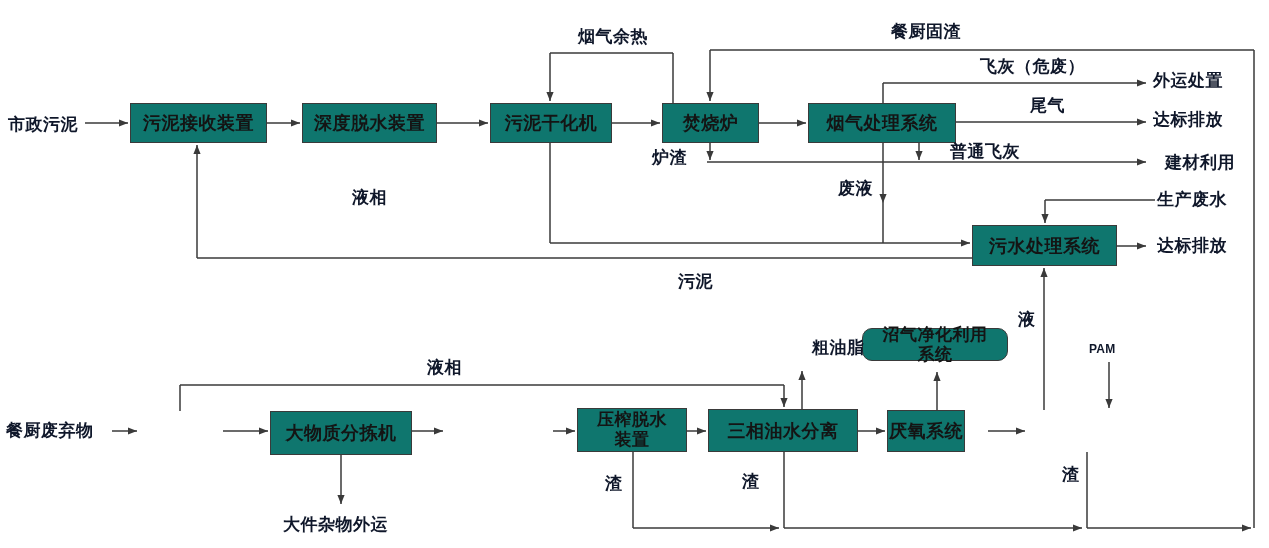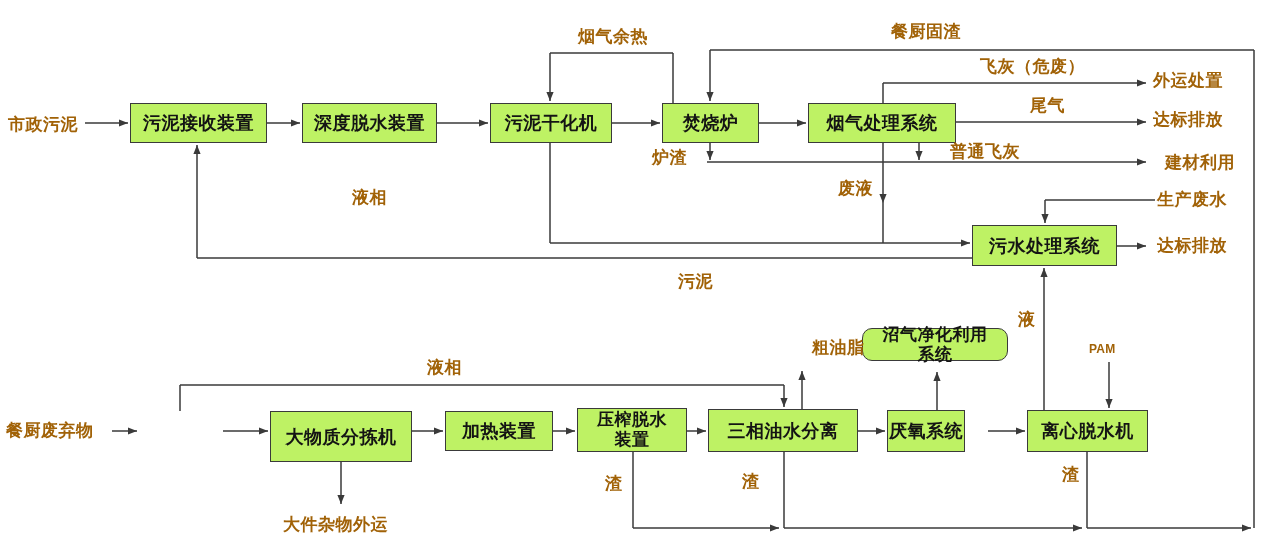--- a/index.html
+++ b/index.html
@@ -8,37 +8,37 @@
     width:1269px;height:548px;
     background:#ffffff;
     font-family:"Liberation Sans","DejaVu Sans",sans-serif;
     overflow:hidden;
   }
   .canvas svg{position:absolute;left:0;top:0;}
   .node{
     position:absolute;
     box-sizing:border-box;
     border:1.6px solid #3a3a3a;
-    background:#bef264;
+    background:#0f766e;
     display:flex;
     flex-direction:column;
     align-items:center;
     justify-content:center;
     text-align:center;
     color:#141414;
     font-size:18px;
     font-weight:600;
     line-height:20px;
     letter-spacing:0.5px;
     white-space:nowrap;
   }
   .node.two-line{font-size:17px;}
   .flabel{
     position:absolute;
-    color:#a16207;
+    color:#0f172a;
     font-size:17px;
     font-weight:600;
     letter-spacing:0.5px;
     white-space:nowrap;
     line-height:19px;
   }
   .flabel.latin{font-size:12px;font-weight:700;letter-spacing:0.2px;}
 </style>
 </head>
 <body>
@@ -137,38 +137,32 @@
     </div>
     <div class="node" style="left: 662px; top: 103px; width: 97px; height: 40px;">
       <span>焚烧炉</span>
     </div>
     <div class="node" style="left: 808px; top: 103px; width: 148px; height: 40px;">
       <span>烟气处理系统</span>
     </div>
     <div class="node" style="left: 972px; top: 225px; width: 145px; height: 41px;">
       <span>污水处理系统</span>
     </div>
-    <div class="node" style="left: 270px; top: 411px; width: 142px; height: 51px;">
+    <div class="node" style="left: 270px; top: 411px; width: 142px; height: 44px;">
       <span>大物质分拣机</span>
-    </div>
-    <div class="node" style="left: 445px; top: 411px; width: 108px; height: 40px;">
-      <span>加热装置</span>
     </div>
     <div class="node two-line" style="left: 577px; top: 408px; width: 110px; height: 44px;">
       <span>压榨脱水</span>
       <span>装置</span>
     </div>
     <div class="node" style="left: 708px; top: 409px; width: 150px; height: 43px;">
       <span>三相油水分离</span>
     </div>
     <div class="node" style="left: 887px; top: 410px; width: 78px; height: 42px;">
       <span>厌氧系统</span>
-    </div>
-    <div class="node" style="left: 1027px; top: 410px; width: 121px; height: 42px;">
-      <span>离心脱水机</span>
     </div>
     <div class="node two-line" style="left: 862px; top: 328px; width: 146px; height: 33px; border-radius: 10px;">
       <span>沼气净化利用</span>
       <span>系统</span>
     </div>
     <div class="flabel" style="left: 8px; top: 115px;">市政污泥</div>
     <div class="flabel" style="left: 578px; top: 27px;">烟气余热</div>
     <div class="flabel" style="left: 891px; top: 22px;">餐厨固渣</div>
     <div class="flabel" style="left: 980px; top: 57px;">飞灰（危废）</div>
     <div class="flabel" style="left: 1153px; top: 71px;">外运处置</div>

